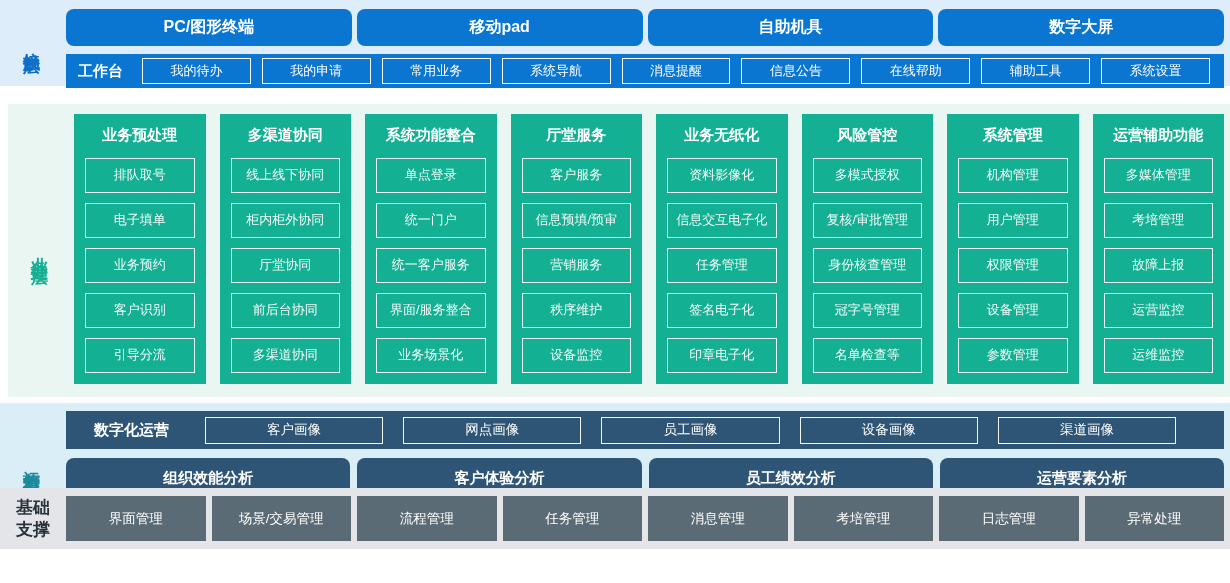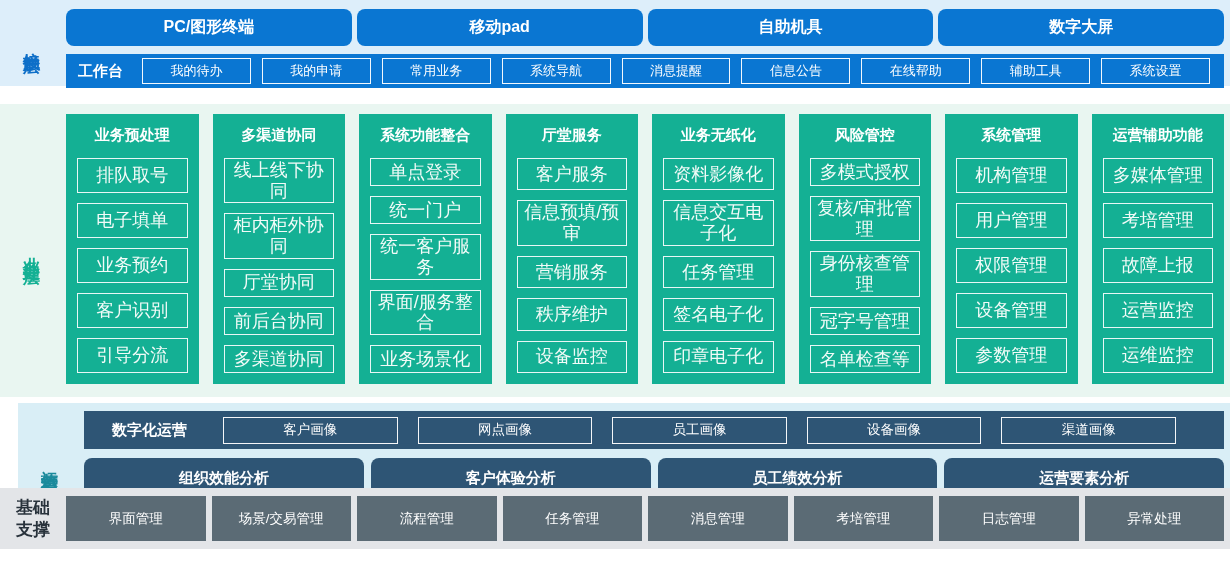--- a/index.html
+++ b/index.html
@@ -18,22 +18,22 @@
     background:#ffffff;
   }
   .page{
     position:relative;
     width:1230px;height:583px;
     background:#ffffff;
     overflow:hidden;
   }
   .band{position:absolute;left:0;right:0;}
   .band-contact{top:0;height:86px;background:var(--band-blue);}
-  .band-business{top:104px;height:293px;background:var(--band-green);}
-  .band-ops{top:403px;height:116px;background:var(--band-cyan);margin-left:18px;}
+  .band-business{top:104px;height:293px;background:var(--band-green);margin-left:8px;}
+  .band-ops{top:403px;height:116px;background:var(--band-cyan);}
   .band-foundation{top:488px;height:61px;background:var(--band-gray);padding-left:8px;}
 
   
   .v-label{
     position:absolute;left:20px;top:50%;
     transform:translateY(-50%);
     writing-mode:vertical-rl;text-orientation:upright;
     font-weight:bold;font-size:17px;letter-spacing:3px;
   }
   .contact-side{color:#0e6fc8;}
@@ -87,21 +87,21 @@
     display:flex;flex-direction:column;gap:10px;
   }
   .biz-col-title{
     color:#fff;font-weight:bold;font-size:15px;
     text-align:center;line-height:26px;height:26px;
     white-space:nowrap;
   }
   .biz-box{
     flex:1;
     border:1px solid rgba(255,255,255,.9);
-    color:#f2fbf8;font-size:18px;
+    color:#f2fbf8;font-size:13px;
     display:flex;align-items:center;justify-content:center;
     text-align:center;line-height:1.15;padding:1px 2px;
     cursor:pointer;
   }
 
   
   .ops-bar{
     position:absolute;left:66px;right:6px;top:8px;height:38px;
     background:var(--navy);
     display:flex;align-items:center;

